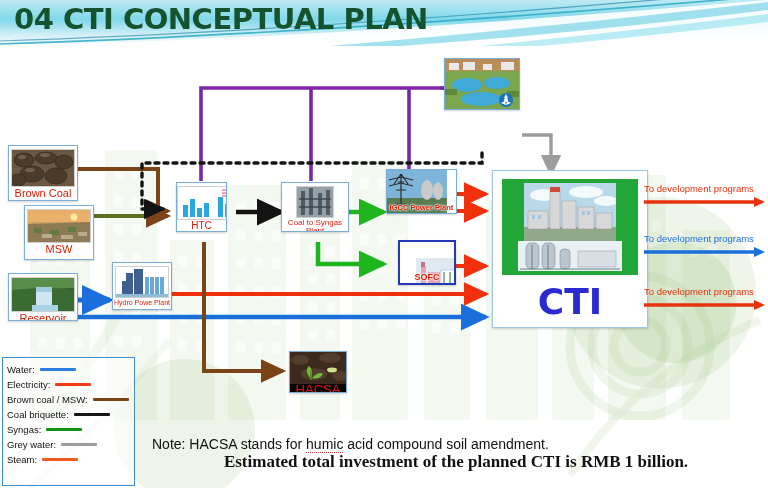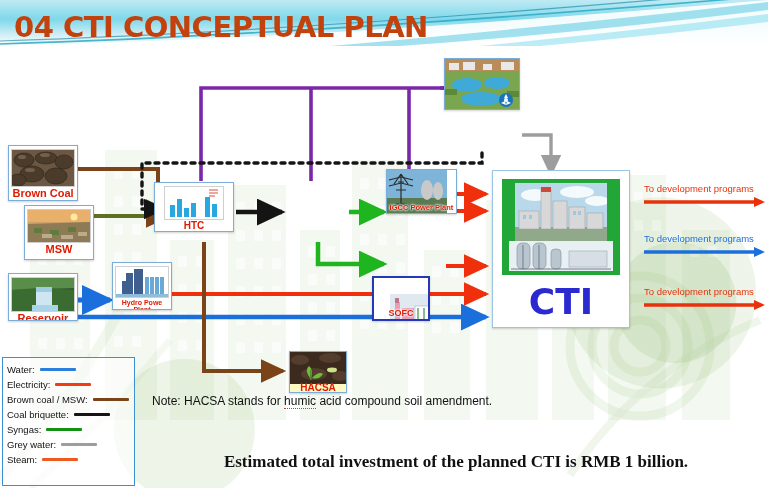--- a/index.html
+++ b/index.html
@@ -12,50 +12,50 @@
       radial-gradient(circle at 86% 60%, rgba(150,190,120,.16) 0 95px, rgba(150,190,120,0) 96px),
       radial-gradient(circle at 24% 88%, rgba(160,195,130,.18) 0 70px, rgba(160,195,130,0) 71px),
       linear-gradient(#ffffff,#ffffff);}
   .bg-city{position:absolute;left:0;top:90px;width:768px;height:330px;opacity:.30;}
   .bg-leaf{position:absolute;opacity:.30;}
 
   
   .header{position:absolute;left:0;top:0;width:768px;height:46px;overflow:hidden;
           background:linear-gradient(180deg,#bfeaf4 0%,#7fd8ea 42%,#cfeef6 75%,#ffffff 100%);}
   .header svg{position:absolute;left:0;top:0;}
-  .title{position:absolute;left:14px;top:10px;font-size:29px;font-weight:bold;color:#c2410c;
+  .title{position:absolute;left:14px;top:2px;font-size:29px;font-weight:bold;color:#14532d;
          letter-spacing:-.5px;font-family:"DejaVu Sans",sans-serif;white-space:nowrap;z-index:6;}
 
   
   #wires{position:absolute;left:0;top:46px;width:768px;height:442px;}
 
   
   .node{position:absolute;box-sizing:border-box;background:#ffffff;border:1px solid #7aaed8;
         box-shadow:0 1px 2px rgba(0,0,0,.18);text-align:center;overflow:hidden;z-index:4;}
   .node .thumb{display:block;margin:3px auto 1px auto;border:1px solid #cfcfcf;}
-  .node .cap{display:block;font-weight:bold;color:#e01b00;line-height:1.05;}
+  .node .cap{display:block;font-weight:normal;color:#e01b00;line-height:1.05;}
   .cap-in{position:absolute;left:0;right:0;bottom:1px;font-weight:bold;color:#e01b00;
           text-shadow:0 0 2px #fff,0 0 2px #fff,0 0 3px #fff;z-index:3;}
 
   .lbl-blue{color:#2f4fbf;}
   .cti-word{font-family:"DejaVu Sans",sans-serif;font-weight:bold;color:#2a2ad0;}
 
   
   .out{position:absolute;z-index:5;}
   .out .otxt{font-size:9.5px;white-space:nowrap;}
 
   
   .legend{position:absolute;left:2px;top:357px;width:133px;height:129px;
           border:1px solid #3c8fd0;background:rgba(255,255,255,.62);z-index:6;
           padding:4px 0 0 4px;box-sizing:border-box;}
   .lrow{display:flex;align-items:center;height:15px;font-size:9.5px;color:#111;}
   .lrow .lname{white-space:nowrap;}
   .lrow .swatch{height:3px;width:36px;margin-left:5px;border-radius:1px;}
 
-  .note{position:absolute;left:152px;top:394px;font-size:12px;color:#111;z-index:6;}
+  .note{position:absolute;left:152px;top:436px;font-size:14px;color:#111;z-index:6;}
   .note u{text-decoration:none;border-bottom:1px dotted #d03a3a;}
   .totals{position:absolute;left:150px;top:452px;width:612px;text-align:center;
           font-family:"Liberation Serif",serif;font-weight:bold;font-size:17px;color:#111;z-index:6;}
 </style>
 </head>
 <body>
 
 <div id="slide">
 
   <div class="bg-wash"></div>
@@ -330,21 +330,21 @@
           <rect x="29" y="10" width="4" height="18"></rect>
           <rect x="34" y="10" width="4" height="18"></rect>
           <rect x="39" y="10" width="4" height="18"></rect>
           <rect x="44" y="10" width="4" height="18"></rect>
         </g>
       <rect x="0" y="27" width="52" height="3" fill="#8fbcd8"></rect>
     </svg>
     <span class="cap lbl-blue" style="font-size:7px;">Hydro Powe Plant</span>
   </div>
 
-  <div class="node" style="left:154px;top:182px;width:80px;height:50px;">
+  <div class="node" style="left:176px;top:182px;width:51px;height:50px;">
     <svg class="thumb" width="58" height="32" viewBox="0 0 58 32">
       <rect width="58" height="32" fill="#ffffff"></rect>
       <g fill="#29a8e0">
           <rect x="5" y="18" width="5" height="12"></rect>
           <rect x="12" y="12" width="5" height="18"></rect>
           <rect x="19" y="21" width="5" height="9"></rect>
           <rect x="26" y="16" width="5" height="14"></rect>
         </g>
       <g fill="#29a8e0">
           <rect x="40" y="10" width="5" height="20"></rect>
@@ -352,38 +352,54 @@
         </g>
       <g stroke="#e04b3a" stroke-width="1">
           <line x1="44" y1="3" x2="53" y2="3"></line>
           <line x1="44" y1="6" x2="53" y2="6"></line>
           <line x1="44" y1="9" x2="50" y2="9"></line>
         </g>
     </svg>
     <span class="cap" style="font-size:10px;">HTC</span>
   </div>
 
+  <div class="node" style="left:281px;top:182px;width:68px;height:50px;">
+    <svg class="thumb" width="36" height="30" viewBox="0 0 36 30">
+      <rect width="36" height="30" fill="#93a0a8"></rect>
+      <g fill="#4f5c66">
+          <rect x="4" y="4" width="4" height="24"></rect>
+          <rect x="12" y="1" width="4" height="27"></rect>
+          <rect x="21" y="6" width="4" height="22"></rect>
+          <rect x="29" y="3" width="4" height="25"></rect>
+        </g>
+      <g stroke="#3a454d" stroke-width="1.4">
+          <line x1="2" y1="12" x2="34" y2="12"></line>
+          <line x1="2" y1="20" x2="34" y2="20"></line>
+        </g>
+    </svg>
+    <span class="cap" style="font-size:8px;">Coal to Syngas Plant</span>
+  </div>
 
   <div class="node" style="left:386px;top:169px;width:71px;height:45px;padding:0;">
     <svg width="60" height="43" viewBox="0 0 60 43" style="display:block">
       <rect width="60" height="43" fill="#7eb4d8"></rect>
       <rect y="28" width="60" height="15" fill="#5a7a52"></rect>
       <g fill="#c9c9c9">
           <ellipse cx="40" cy="20" rx="6" ry="10"></ellipse>
           <ellipse cx="51" cy="21" rx="5" ry="9"></ellipse>
         </g>
       <g stroke="#2b2b2b" stroke-width="1.2" fill="none">
         <path d="M14 34 L14 4 M8 34 L20 34 M14 4 L7 14 M14 4 L21 14 M9 20 L19 20 M11 12 L17 12"></path>
         <path d="M2 10 L14 7 L26 10 M2 16 L14 13 L26 16"></path>
       </g>
     </svg>
     <span class="cap-in" style="font-size:7.5px;">IGCC Power Plant</span>
   </div>
 
-  <div class="node" style="left:372px;top:240px;width:58px;height:45px;border:2px solid #2438b8;padding:16px;margin-top:36px;">
+  <div class="node" style="left:398px;top:240px;width:58px;height:45px;border:2px solid #2438b8;padding:16px;">
     <svg width="54" height="41" viewBox="0 0 54 41" style="display:block">
       <rect width="54" height="41" fill="#dfe9ef"></rect>
       <rect y="32" width="54" height="9" fill="#2f8a3a"></rect>
       <g fill="#e5a0b8">
           <rect x="5" y="8" width="5" height="25"></rect>
           <rect x="12" y="14" width="12" height="19"></rect>
         </g>
       <g fill="#ffffff" stroke="#9db8c6" stroke-width=".6">
           <rect x="25" y="12" width="24" height="21"></rect>
         </g>
@@ -439,24 +455,24 @@
         </g>
       <g fill="#6fbe3a">
           <path d="M20 26 q-6 -8 -1 -12 q5 4 2 12 z"></path>
           <path d="M22 26 q7 -7 11 -4 q-4 6 -11 4 z"></path>
         </g>
       <rect x="20" y="18" width="1.6" height="10" fill="#4e8f28"></rect>
       <g fill="#cfe08a">
           <ellipse cx="42" cy="18" rx="5" ry="2.4"></ellipse>
         </g>
     </svg>
-    <span class="cap" style="font-size:10px;display:block;background:#fef9c3;margin-top:-1px;">HACSA</span>
-  </div>
-
-  <div class="node" style="left:492px;top:170px;width:138px;height:158px;border:1px solid #9cc4e4;">
+    <span class="cap" style="font-size:13px;display:block;background:#000000;margin-top:-1px;">HACSA</span>
+  </div>
+
+  <div class="node" style="left:492px;top:170px;width:156px;height:158px;border:1px solid #9cc4e4;">
     <div style="margin:8px 9px 0 9px;height:96px;background:#21a637;position:relative;">
       <svg width="92" height="58" viewBox="0 0 92 58" style="position:absolute;left:50%;top:4px;transform:translateX(-50%);">
         <rect width="92" height="58" fill="#b9d8ea"></rect>
         <g fill="#ffffff" opacity=".85">
             <ellipse cx="20" cy="12" rx="14" ry="6"></ellipse>
             <ellipse cx="62" cy="9" rx="17" ry="6"></ellipse>
             <ellipse cx="82" cy="18" rx="12" ry="5"></ellipse>
           </g>
         <rect y="44" width="92" height="14" fill="#8fa98a"></rect>
         <g fill="#d8d8d8" stroke="#9a9a9a" stroke-width=".5">

